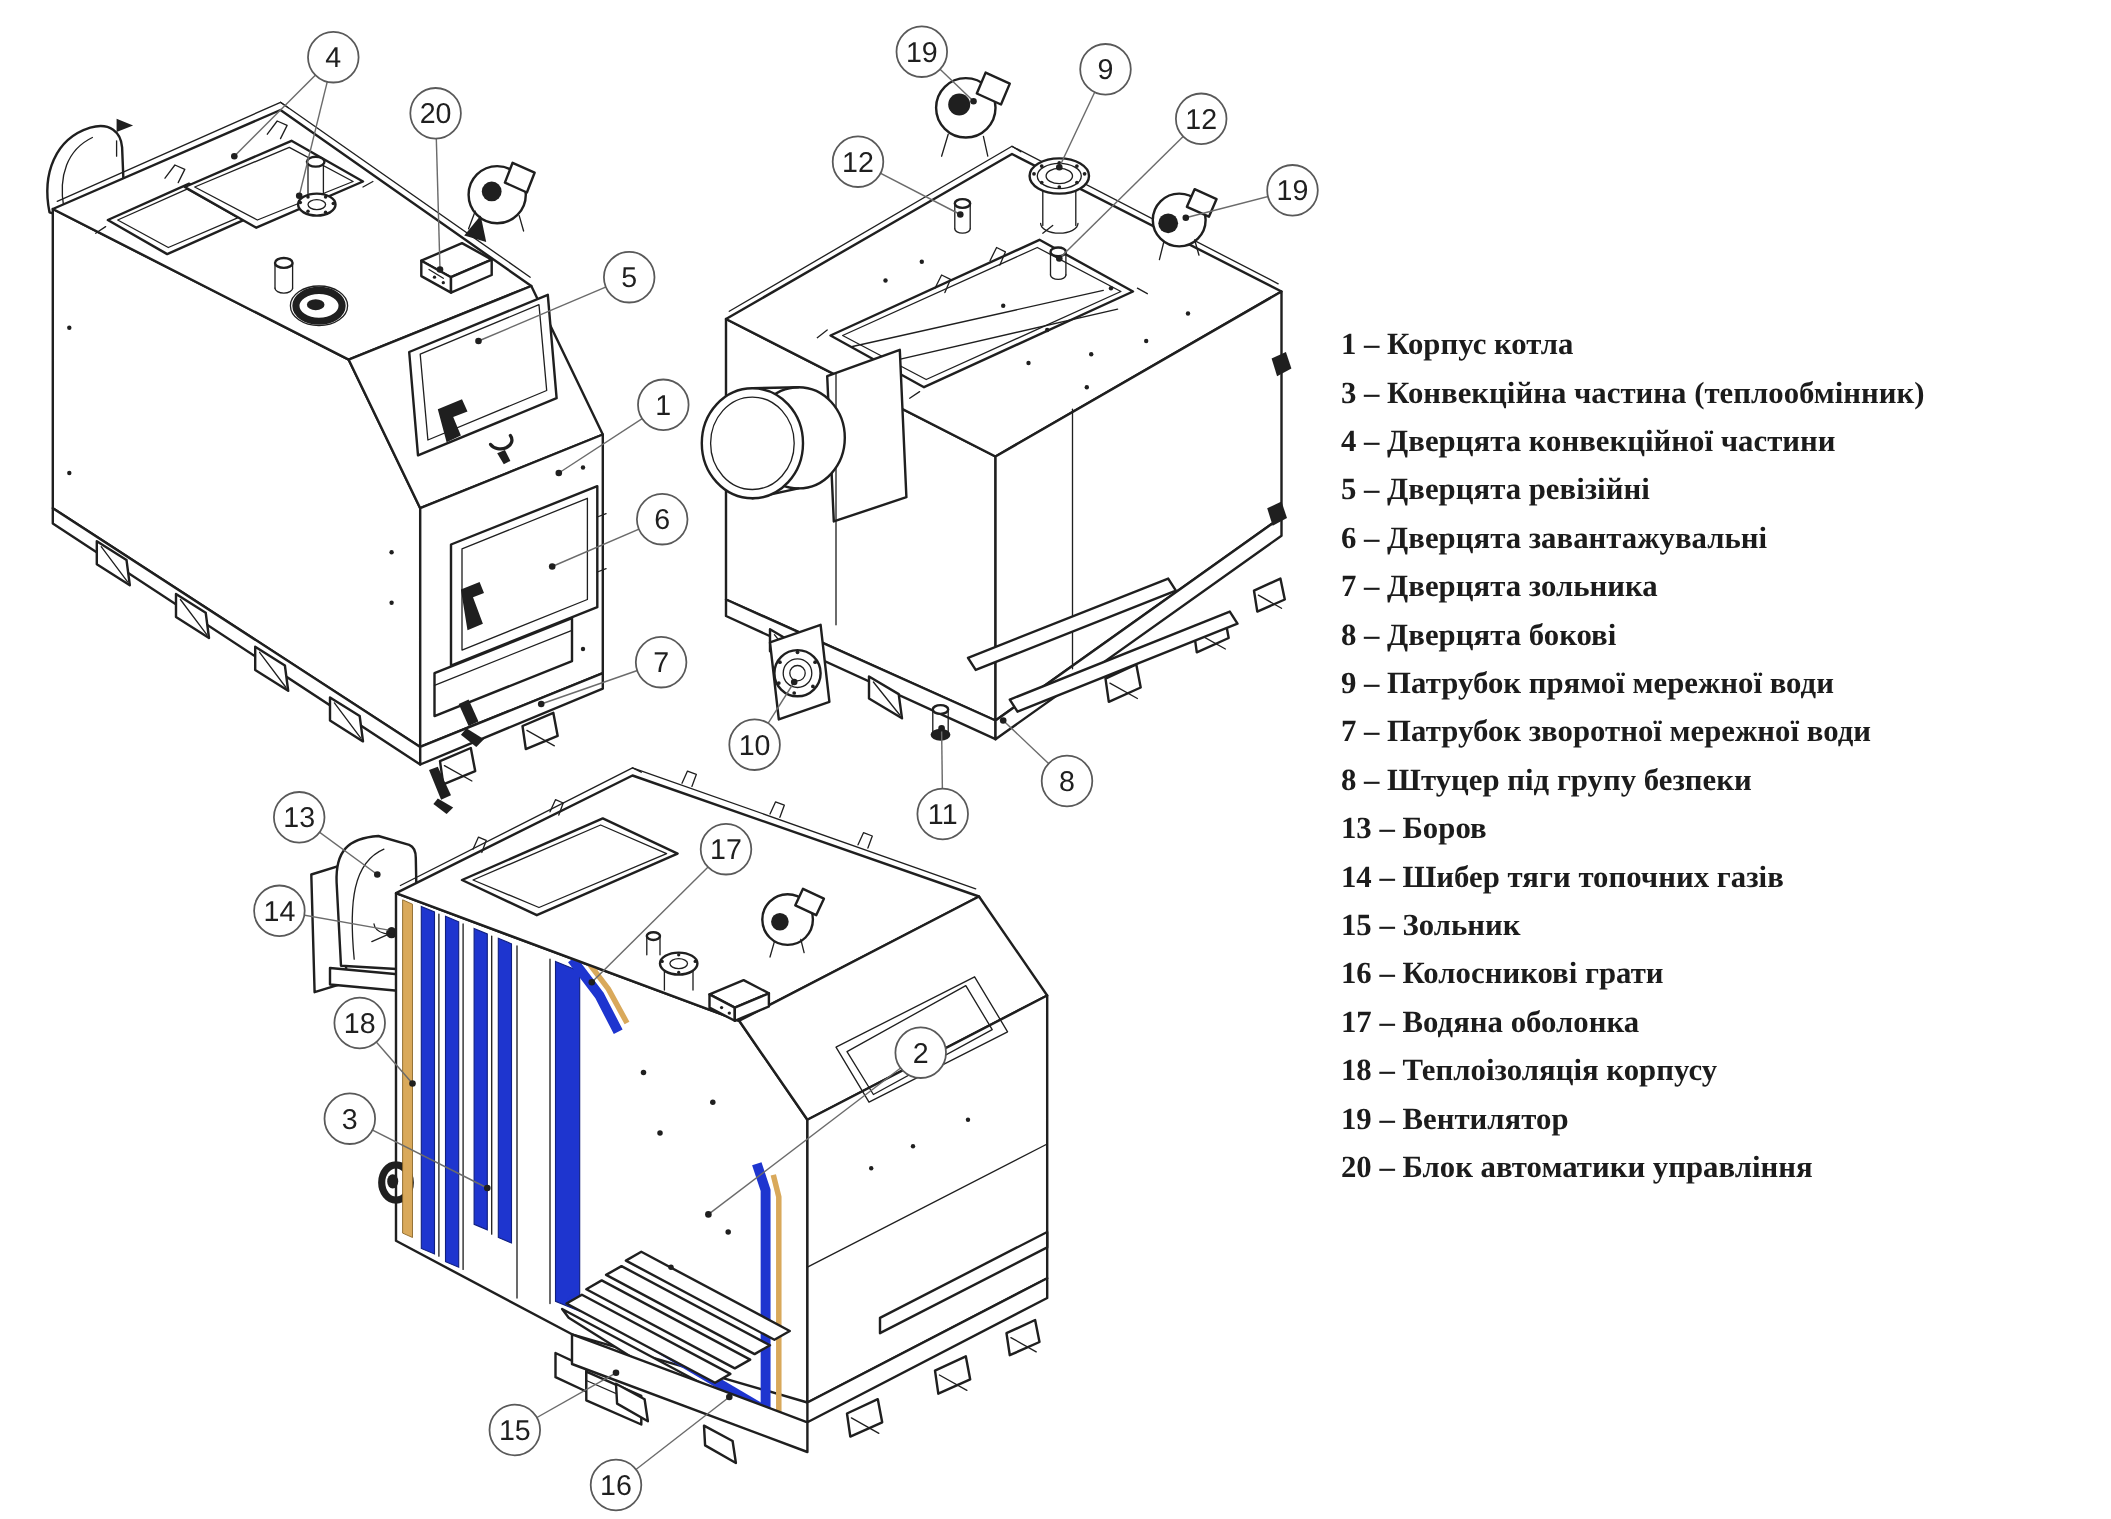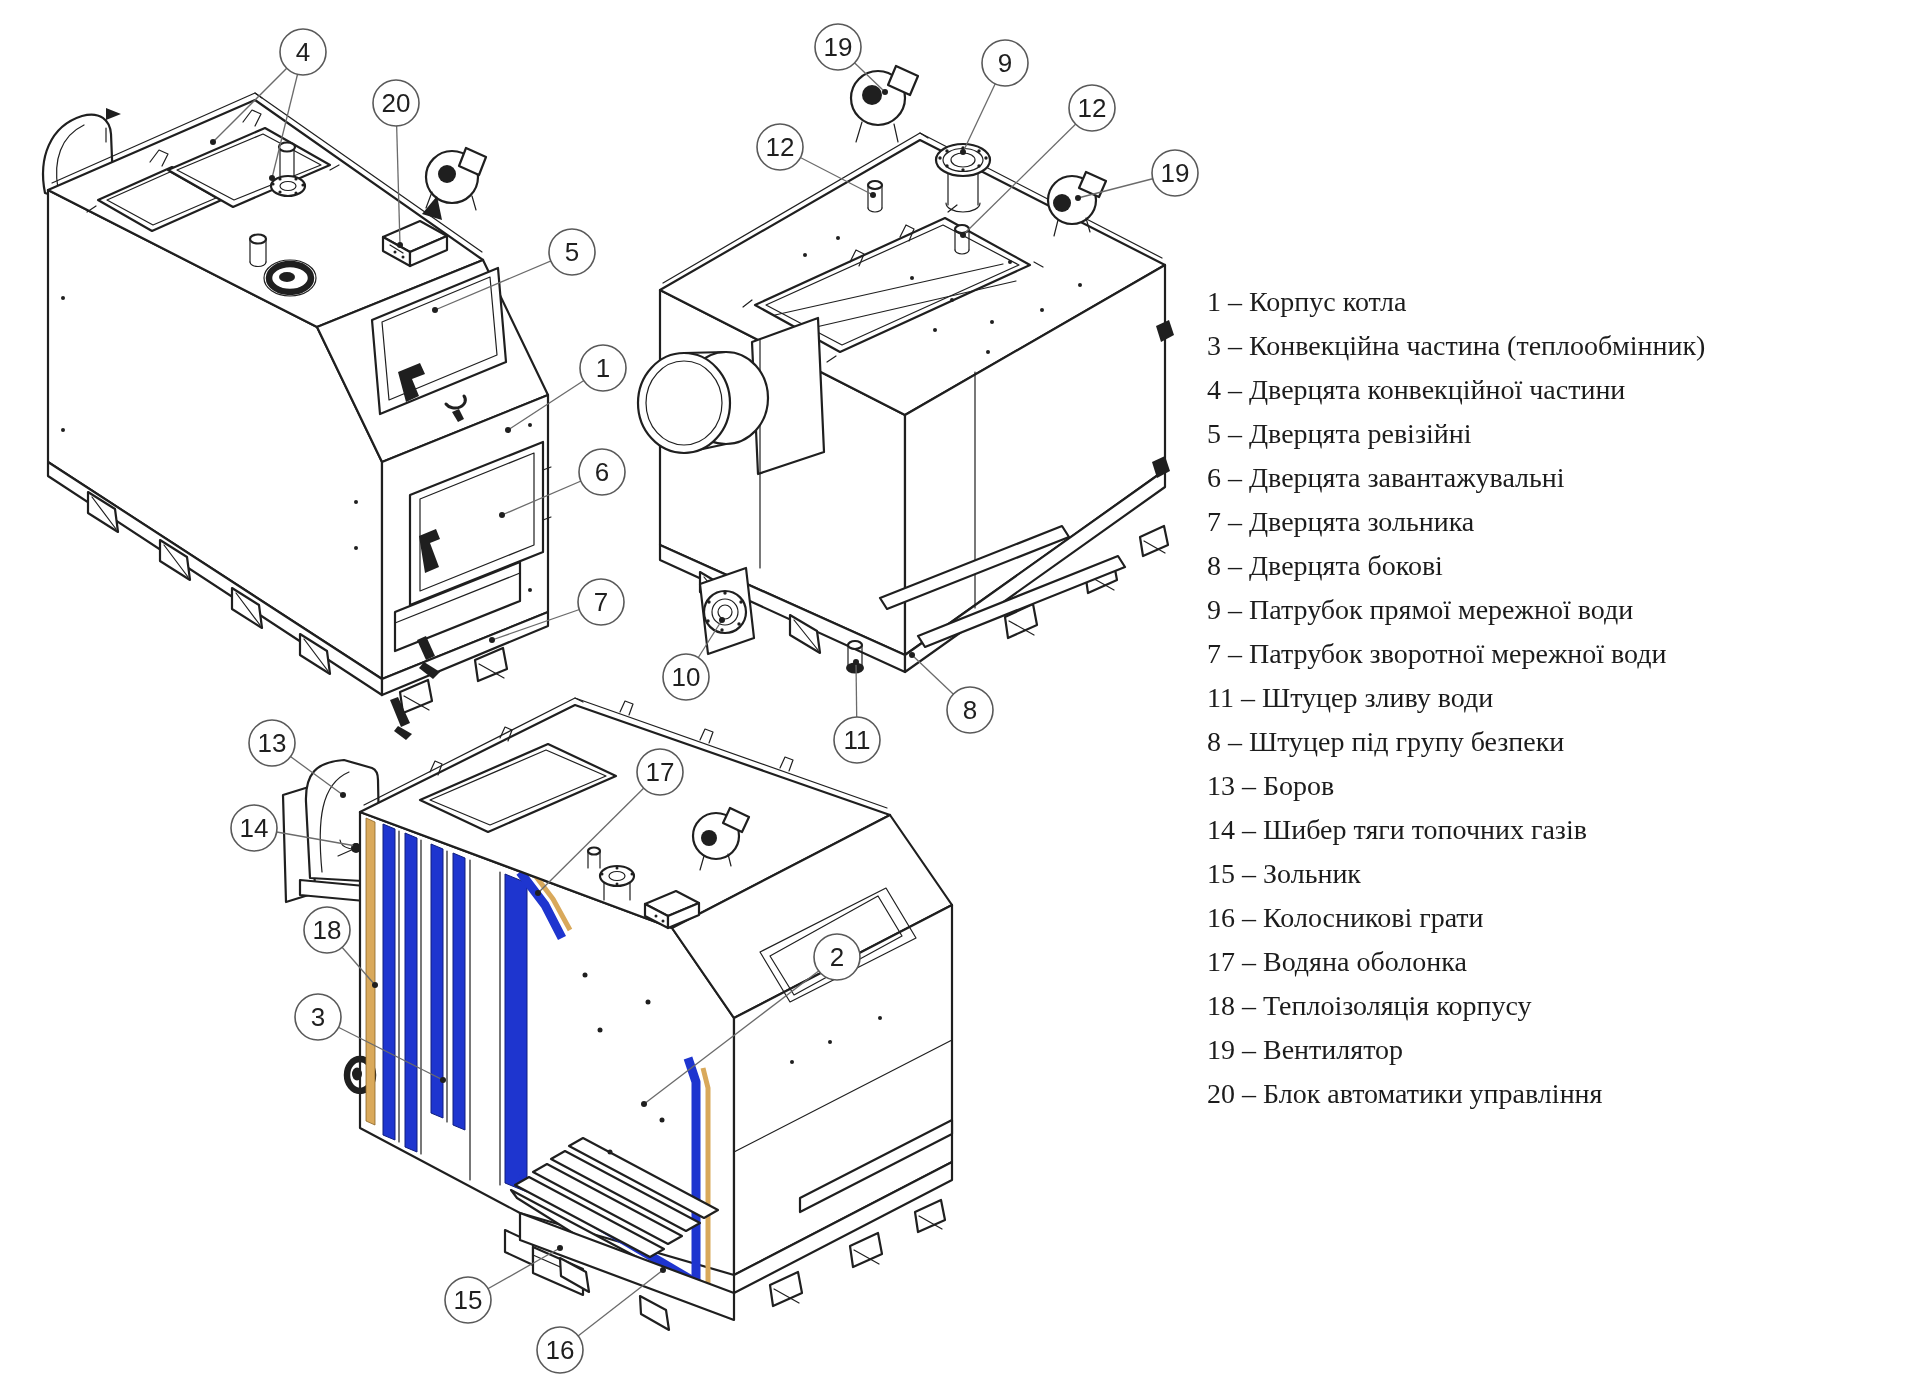--- a/index.html
+++ b/index.html
@@ -11,21 +11,21 @@
   .ln{fill:none;stroke:#1f1f1f;stroke-width:2.2;stroke-linejoin:round;stroke-linecap:round;}
   .thin{fill:none;stroke:#1f1f1f;stroke-width:1.2;stroke-linejoin:round;stroke-linecap:round;}
   .dark{fill:#1f1f1f;stroke:none;}
   .dot{fill:#1f1f1f;}
   .blue{fill:#1e35cf;stroke:#101f7e;stroke-width:1;}
   .orange{fill:#d9a95b;stroke:#8a6527;stroke-width:0.8;}
   .blueln{fill:none;stroke:#1e35cf;stroke-width:9;stroke-linecap:butt;stroke-linejoin:round;}
   .orgln{fill:none;stroke:#d9a95b;stroke-width:5;stroke-linecap:butt;stroke-linejoin:round;}
   .ring{fill:none;stroke:#1f1f1f;stroke-width:6.5;}
   
-  .legend{position:absolute;left:1203px;top:276px;margin:4px;padding:0;list-style:none;}
+  .legend{position:absolute;left:1203px;top:276px;margin:16px;padding:0;list-style:none;font-weight:bold;}
   .legend li{height:44px;line-height:44px;font-family:"Liberation Serif",serif;
              font-size:28px;color:#1c1c1c;white-space:nowrap;}
 </style>
 </head>
 <body>
 
 <div class="page">
 
 <svg width="1919" height="1381" viewBox="0 0 1919 1381">
 
@@ -543,21 +543,20 @@
 <ol class="legend">
       <li>1 – Корпус котла</li>
       <li>3 – Конвекційна частина (теплообмінник)</li>
       <li>4 – Дверцята конвекційної частини</li>
       <li>5 – Дверцята ревізійні</li>
       <li>6 – Дверцята завантажувальні</li>
       <li>7 – Дверцята зольника</li>
       <li>8 – Дверцята бокові</li>
       <li>9 – Патрубок прямої мережної води</li>
       <li>7 – Патрубок зворотної мережної води</li>
-      <li>11 – Штуцер зливу води</li>
       <li>8 – Штуцер під групу безпеки</li>
       <li>13 – Боров</li>
       <li>14 – Шибер тяги топочних газів</li>
       <li>15 – Зольник</li>
       <li>16 – Колосникові грати</li>
       <li>17 – Водяна оболонка</li>
       <li>18 – Теплоізоляція корпусу</li>
       <li>19 – Вентилятор</li>
       <li>20 – Блок автоматики управління</li>
     </ol>

